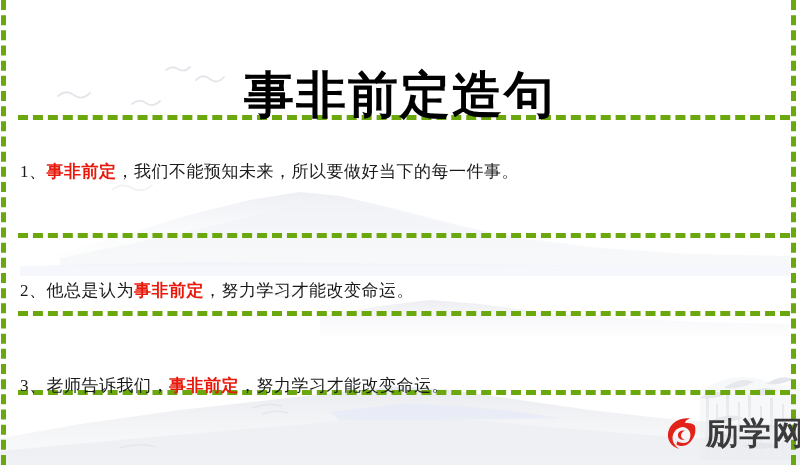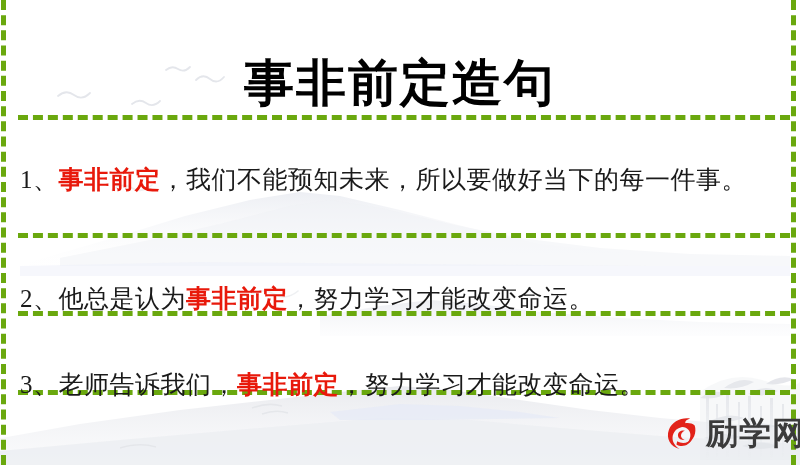--- a/index.html
+++ b/index.html
@@ -51,21 +51,21 @@
     width: 772px;
     height: 0;
     border-top: 5px dashed #6aa80e;
     z-index: 4;
   }
 
   
   .title-wrap {
     position: absolute;
     left: 0;
-    top: 18px;
+    top: 30px;
     width: 800px;
     text-align: center;
     z-index: 6;
   }
   .title {
     display: inline-block;
     font-family: "Liberation Serif", "DejaVu Serif", serif;
     font-size: 50px;
     line-height: 62px;
     font-weight: bold;
@@ -81,34 +81,34 @@
     top: 0;
     width: 800px;
     height: 465px;
     z-index: 6;
   }
   .sentence {
     position: absolute;
     left: 20px;
     width: 762px;
     font-family: "Liberation Serif", "DejaVu Serif", serif;
-    font-size: 25px;
+    font-size: 17px;
     line-height: 42px;
     color: #1a1a1a;
     letter-spacing: 0.5px;
     text-align: justify;
   }
   .sentence .kw {
     color: #e8190b;
     font-weight: bold;
   }
 
   #sentence-1 { top: 134px; }
   #sentence-2 { top: 253px; }
-  #sentence-3 { top: 339px; }
+  #sentence-3 { top: 348px; }
 
   
   .logo {
     position: absolute;
     left: 662px;
     top: 414px;
     display: flex;
     align-items: center;
     z-index: 7;
   }

